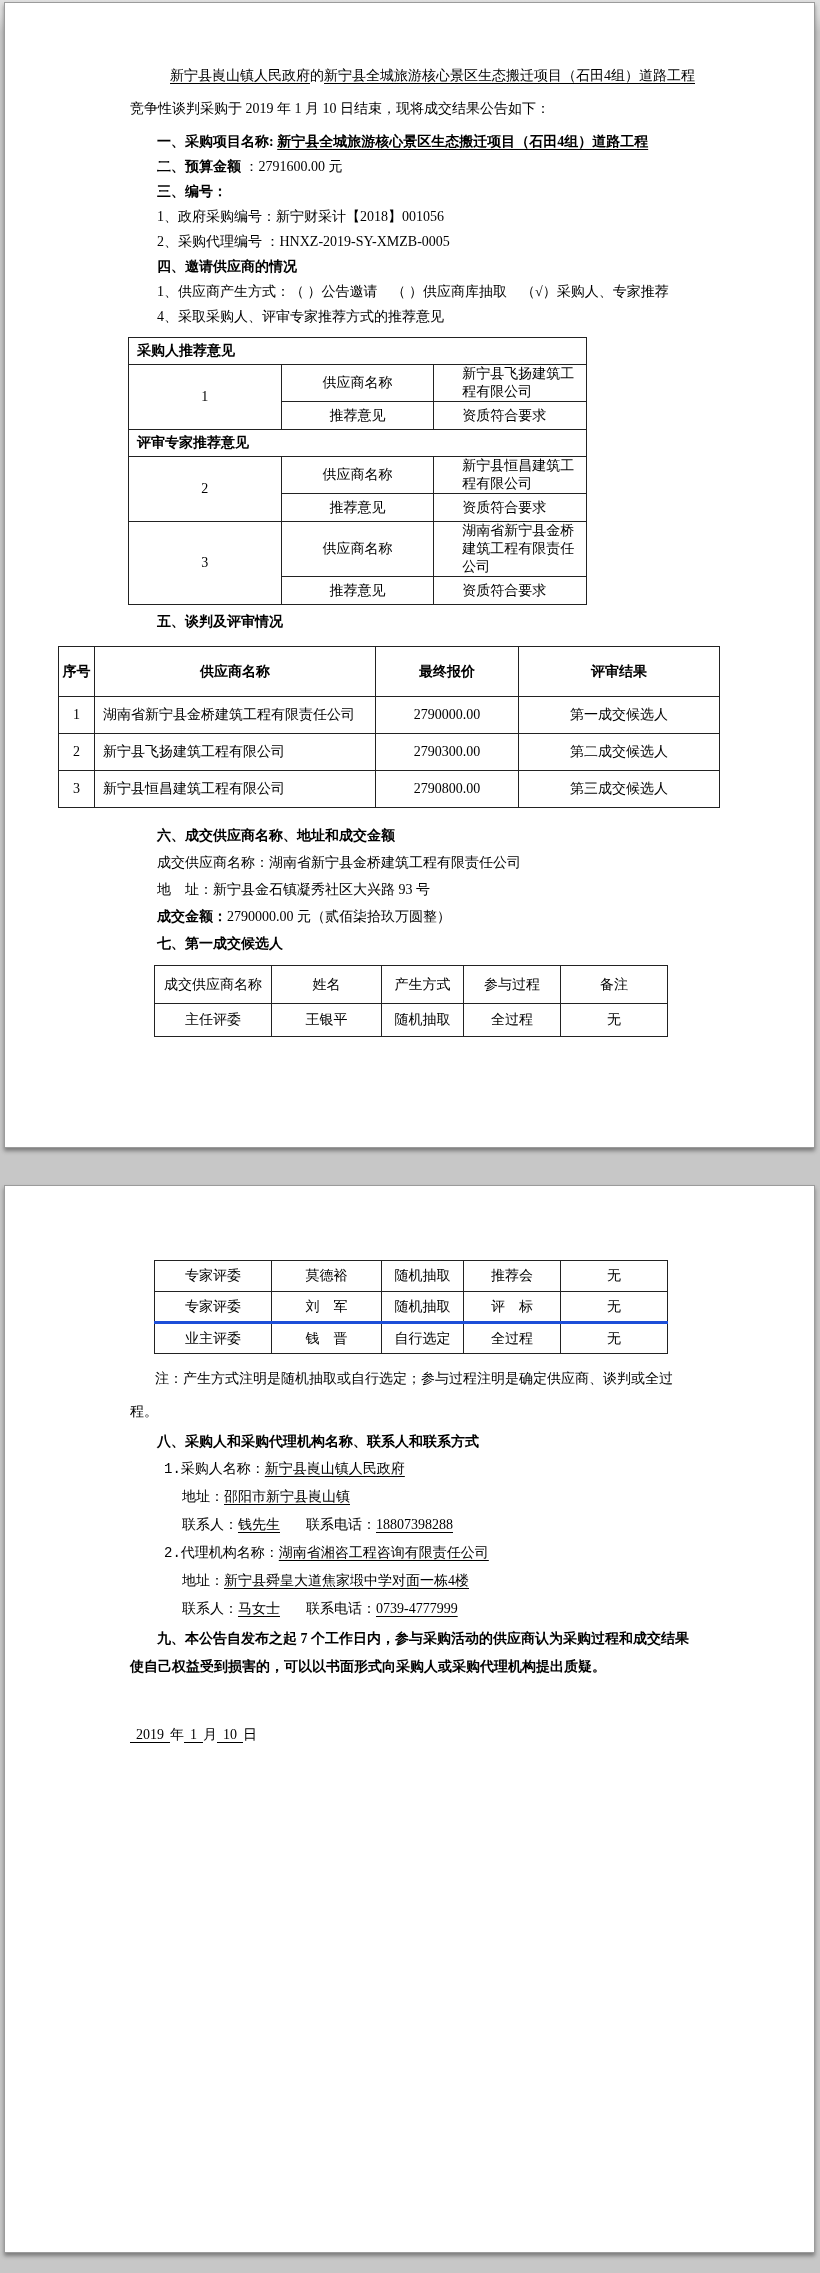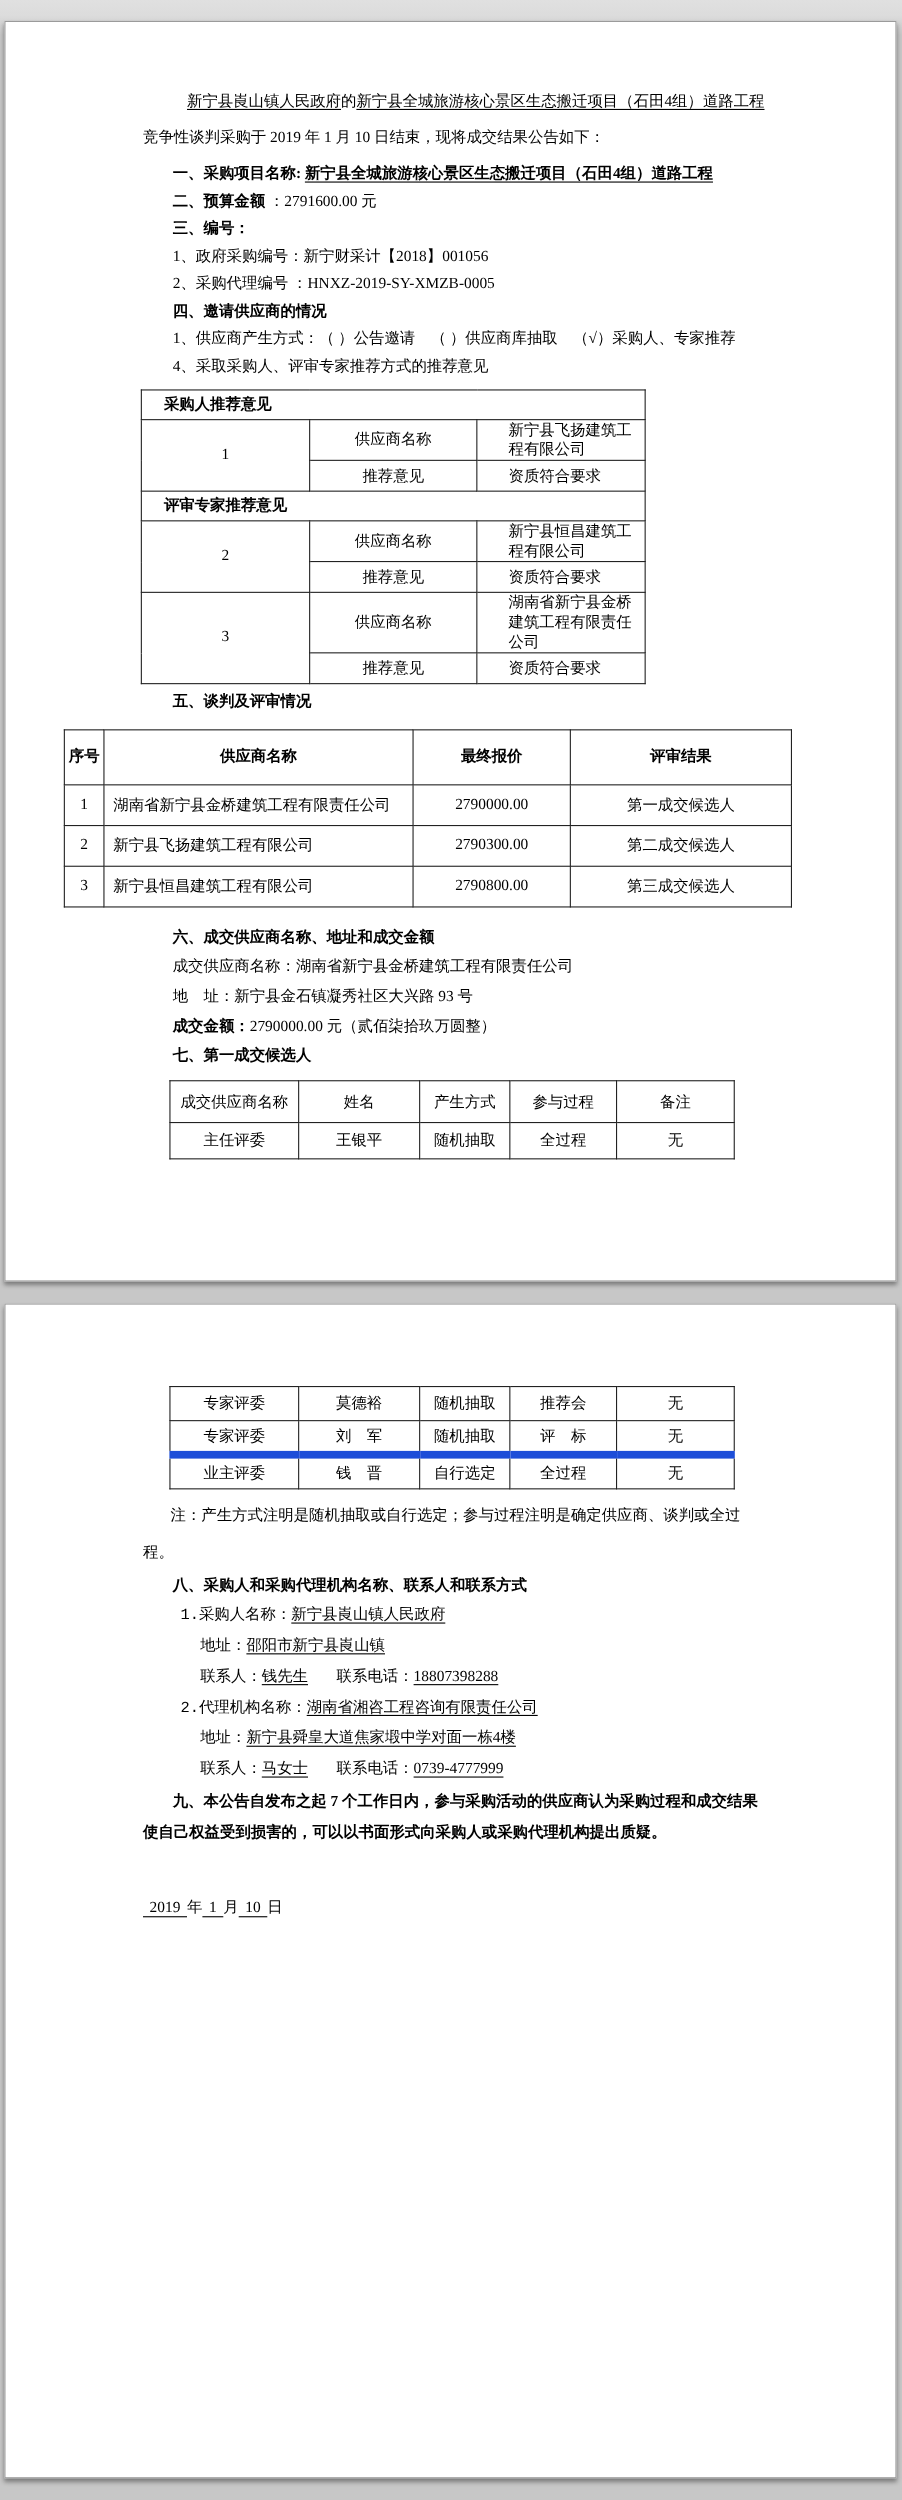--- a/index.html
+++ b/index.html
@@ -8,58 +8,58 @@
     width: 820px; height: 2273px; position: relative;
     background: linear-gradient(180deg, #e0e0e0 0px, #dcdcdc 14px, #c7c7c7 32px, #c7c7c7 100%);
     font-family: "Liberation Serif", "DejaVu Serif", serif;
     color: #000;
   }
   .page {
     position: absolute; left: 4px; width: 811px; background: #fff;
     border: 1px solid #9b9b9b;
     box-shadow: 0 3px 4px rgba(0,0,0,.38);
   }
-  .page1 { top: 19px;  height: 1146px; padding: 56px 118px 0 125px; }
+  .page1 { top: 2px;  height: 1146px; padding: 56px 118px 0 125px; }
   .page2 { top: 1185px; height: 1068px; padding: 66px 118px 0 125px; }
 
   p { margin: 0; font-size: 14px; }
   .intro { text-indent: 40px; line-height: 33px; margin-bottom: 4px; }
   .hline { line-height: 25px; text-indent: 27px; }
   .wide  { line-height: 27px; text-indent: 27px; }
   .bold  { font-weight: bold; }
   u { text-underline-offset: 3px; }
 
   table { border-collapse: collapse; table-layout: fixed; }
   td { border: 1px solid #222; font-size: 14px; padding: 0; overflow: hidden; }
 
   
   .t-rec { width: 459px; margin: 8px 0 4px -2px; }
   .t-rec .c-no    { width: 46px;  text-align: center; }
   .t-rec .c-label { width: 111px; text-align: center; }
   .t-rec .c-value { padding-left: 28px; text-align: left; }
-  .t-rec .g-head  { font-weight: bold; padding-left: 20px; height: 27px; }
+  .t-rec .g-head  { font-weight: bold; padding-left: 8px; height: 27px; }
   .t-rec td { height: 28px; }
 
   
   .t-eval { width: 661px; margin: 12px 0 14px -72px; }
   .t-eval .h td { height: 50px; font-weight: bold; text-align: center; line-height: 19px; }
   .t-eval td { height: 37px; text-align: center; }
   .t-eval .c-name { text-align: left; padding-left: 8px; }
   .t-eval col.no { width: 36px; } .t-eval col.nm { width: 281px; }
   .t-eval col.pr { width: 143px; } .t-eval col.rs { width: 201px; }
 
   
   .t-panel { width: 513px; margin: 8px 0 0 24px; }
   .t-panel td { height: 33px; text-align: center; }
   .t-panel .h td { height: 38px; font-weight: normal; }
   .t-panel col.a { width: 117px; } .t-panel col.b { width: 110px; }
   .t-panel col.c { width: 82px; }  .t-panel col.d { width: 97px; }
   .t-panel col.e { width: 107px; }
   .t-panel2 td { height: 31px; }
-  .t-panel2 tr.thick td { border-top: 7px solid #1d4ed8; margin-left: 32px; }
+  .t-panel2 tr.thick td { border-top: 3px solid #1d4ed8; margin-left: 32px; }
 
   .note { line-height: 33px; text-indent: 25px; margin-top: 8px; }
   .c1 { text-indent: 34px; line-height: 28px; font-family: Liberation Mono, monospace; }
   .c2 { text-indent: 52px; line-height: 28px; }
   .gap-l { margin-left: 26px; }
   .s9 { font-weight: bold; line-height: 28px; text-indent: 27px; margin-top: 2px; }
   .date-line { text-align: left; margin-top: 42px; padding-right: 2px; line-height: 24px; }
   .du { border-bottom: 1px solid #000; padding: 0 6px; }
 </style>
 </head>

